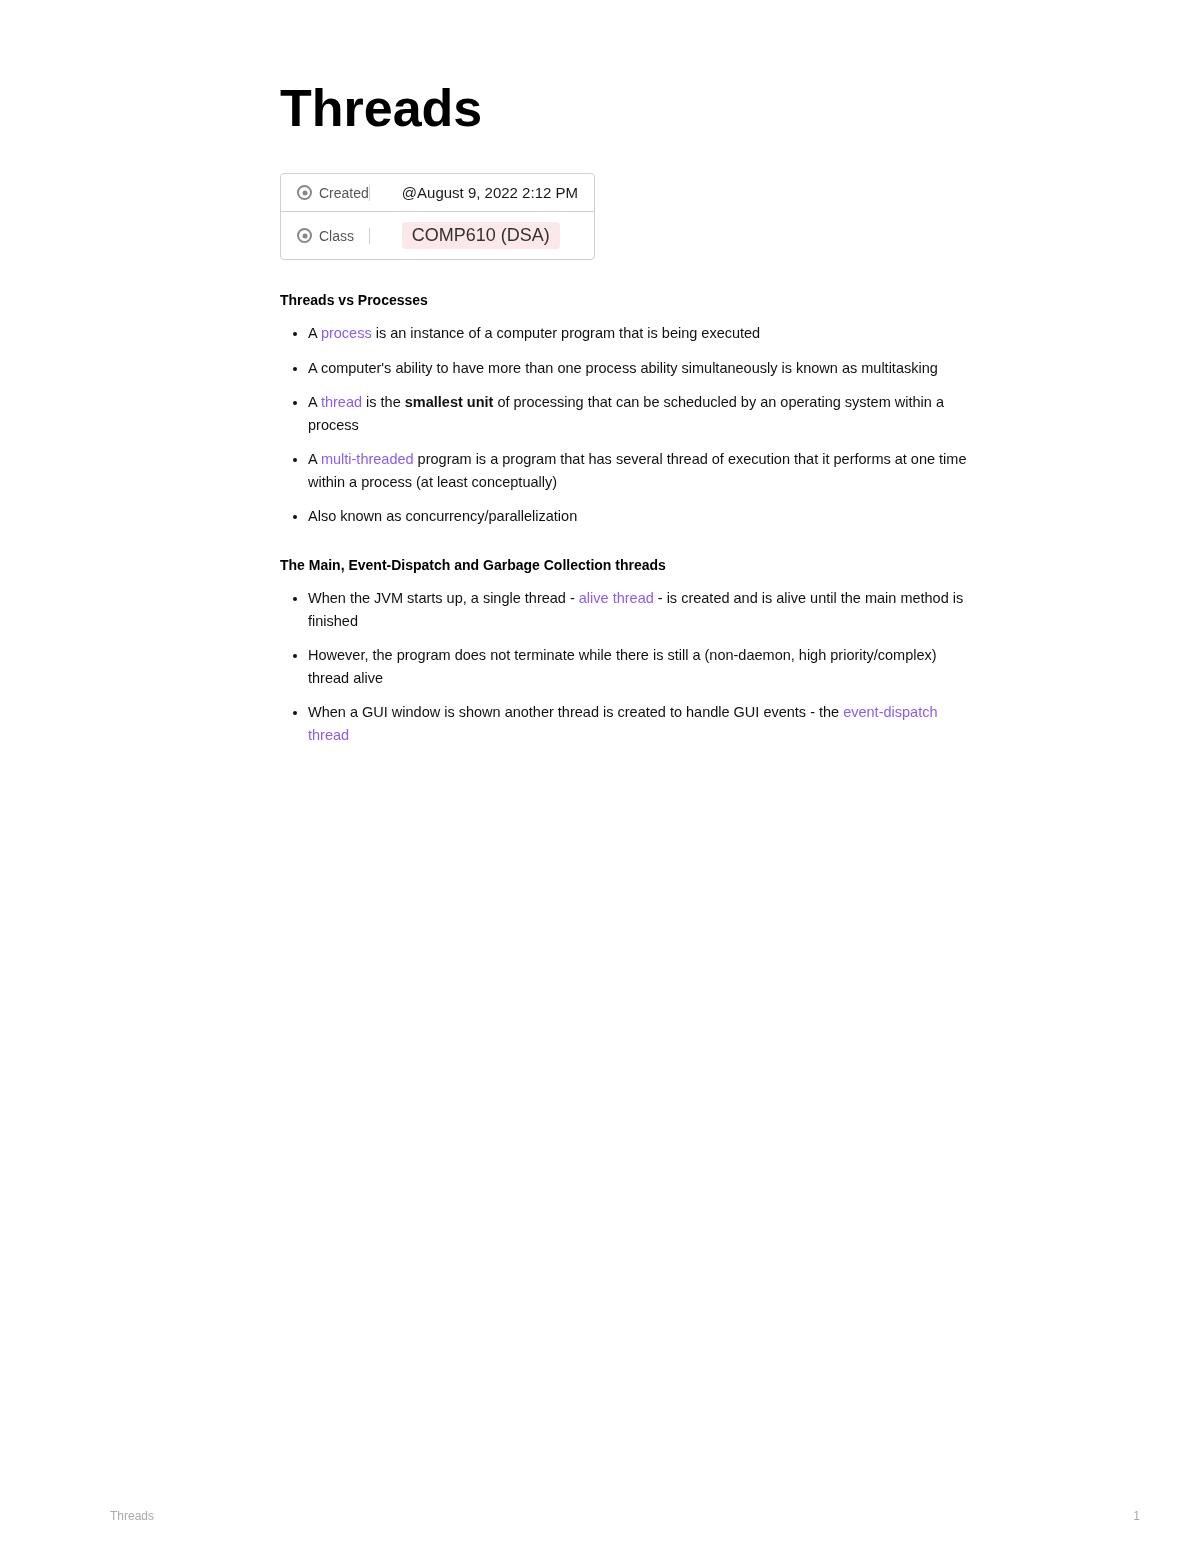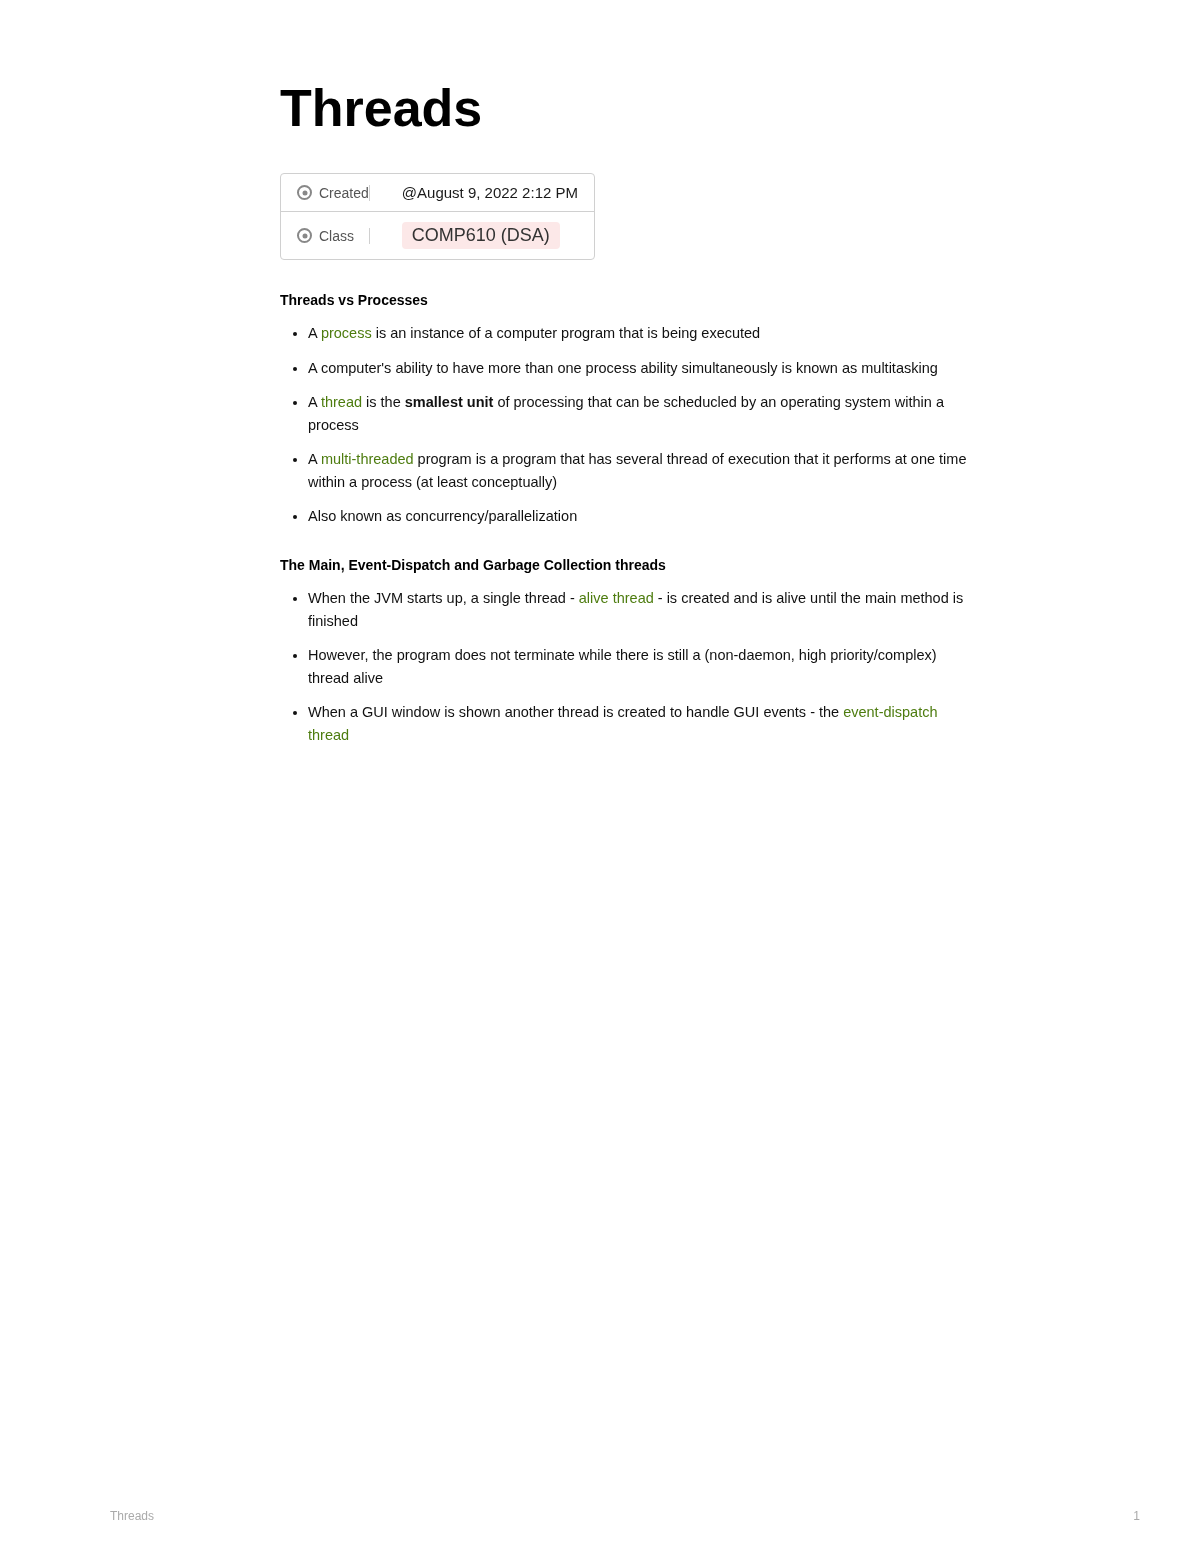--- a/index.html
+++ b/index.html
@@ -56,21 +56,21 @@
     }
 
     .bullet-list li {
       margin-bottom: 12px;
       line-height: 1.55;
       font-size: 14.5px;
       color: #111;
     }
 
     .highlight-orange {
-      color: #4d7c0f;
+      color: #8b5cf6;
       font-weight: normal;
     }
 
     strong {
       font-weight: 700;
       text-align: center;
     }
 
     .section-block {
       margin-bottom: 30px;

